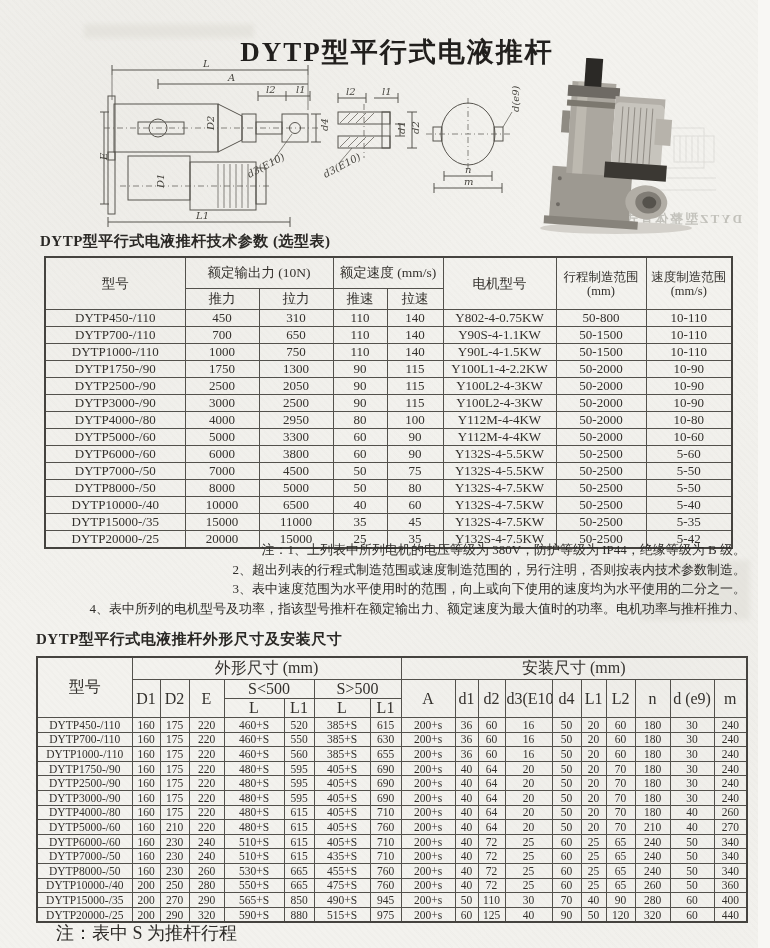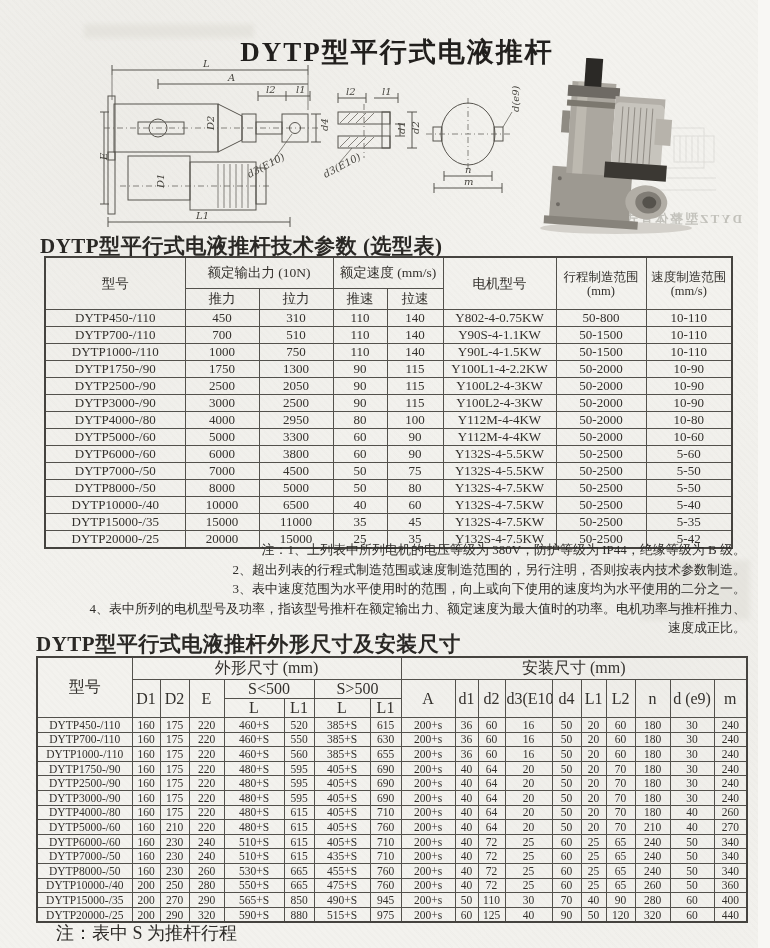--- a/index.html
+++ b/index.html
@@ -18,21 +18,21 @@
       radial-gradient(ellipse at 18% 12%, rgba(160,155,145,0.07), rgba(0,0,0,0) 45%),
       radial-gradient(ellipse at 85% 70%, rgba(160,155,145,0.06), rgba(0,0,0,0) 40%),
       #f3f2ee;
   }
   .right-strip{position:absolute;right:0;top:0;width:12px;height:100%;background:#f8f7f4;}
   .page-title{
     position:absolute;top:16px;left:0;width:100%;
     text-align:center;font-size:27px;font-weight:bold;letter-spacing:2px;color:#211f1d;margin-left:12px;
   }
   .section-heading{
-    position:absolute;font-size:21px;font-weight:bold;color:#2a2825;letter-spacing:0.5px;
+    position:absolute;font-size:15px;font-weight:bold;color:#2a2825;letter-spacing:0.5px;
   }
   #heading1{top:232px;left:40px;}
   #heading2{top:630px;left:36px;}
 
   
   table{border-collapse:collapse;table-layout:fixed;background:transparent;}
   th,td{
     border:1px solid #53514c;
     text-align:center;vertical-align:middle;
     overflow:hidden;white-space:nowrap;
@@ -270,21 +270,21 @@
           <td>310</td>
           <td>110</td>
           <td>140</td>
           <td>Y802-4-0.75KW</td>
           <td>50-800</td>
           <td>10-110</td>
         </tr>
         <tr>
           <td>DYTP700-/110</td>
           <td>700</td>
-          <td>510</td>
+          <td>650</td>
           <td>110</td>
           <td>140</td>
           <td>Y90S-4-1.1KW</td>
           <td>50-1500</td>
           <td>10-110</td>
         </tr>
         <tr>
           <td>DYTP1000-/110</td>
           <td>1000</td>
           <td>750</td>
@@ -405,21 +405,20 @@
           <td>5-42</td>
         </tr>
       </tbody>
   </table>
 
   <div class="notes">
     <div class="note-line">注：1、上列表中所列电机的电压等级为 380V，防护等级为 IP44，绝缘等级为 B 级。</div>
     <div class="note-line n-indent">2、超出列表的行程式制造范围或速度制造范围的，另行注明，否则按表内技术参数制造。</div>
     <div class="note-line n-indent">3、表中速度范围为水平使用时的范围，向上或向下使用的速度均为水平使用的二分之一。</div>
     <div class="note-line n-indent">4、表中所列的电机型号及功率，指该型号推杆在额定输出力、额定速度为最大值时的功率。电机功率与推杆推力、</div>
-    <div class="note-line n-cont">速度成正比。</div>
   </div>
 
   <div id="heading2" class="section-heading">DYTP型平行式电液推杆外形尺寸及安装尺寸</div>
 
   <table id="table2">
     <colgroup>
       <col style="width:95px">
         <col style="width:28px">
         <col style="width:29px">
         <col style="width:35px">

